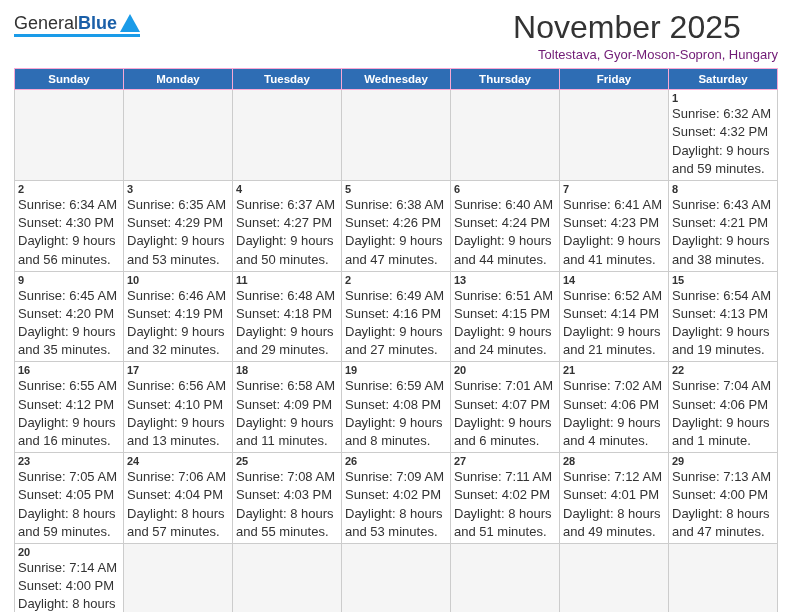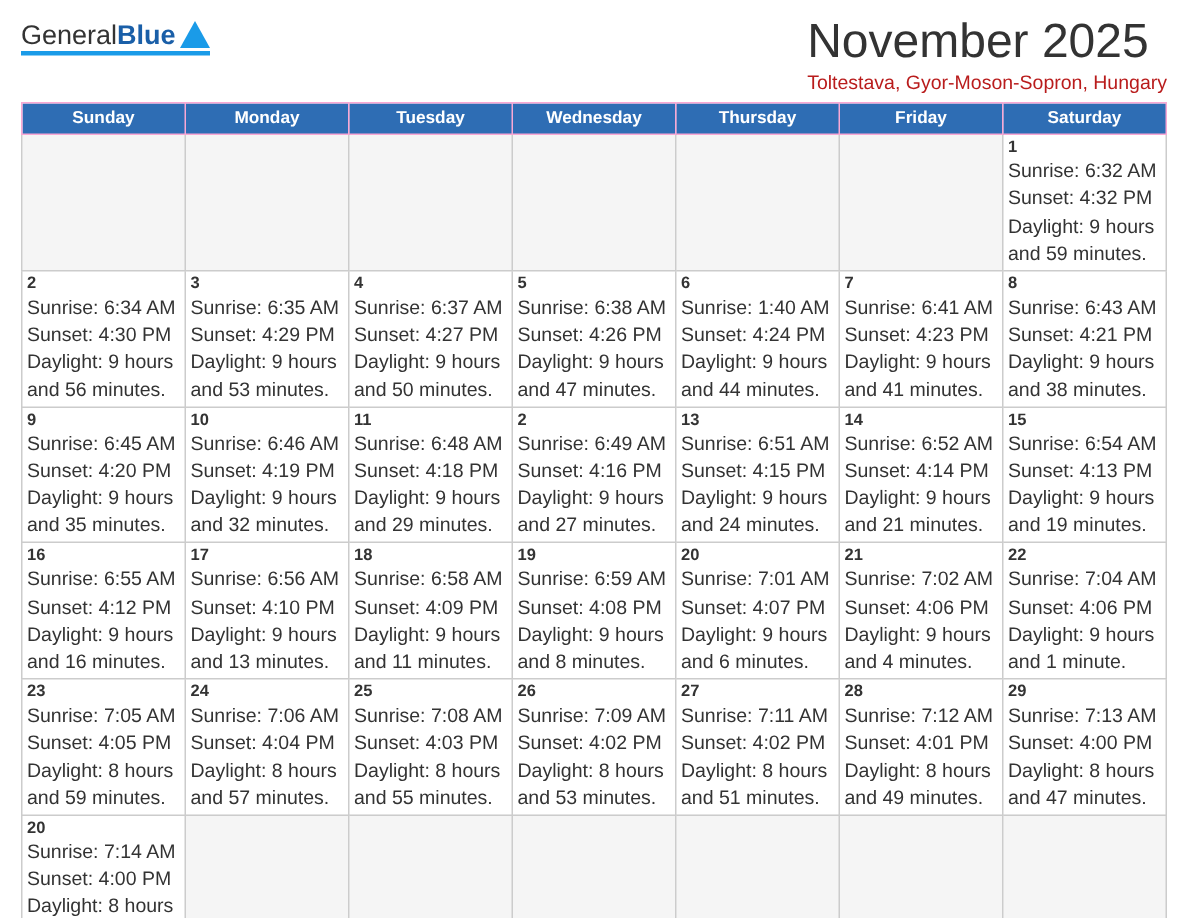--- a/index.html
+++ b/index.html
@@ -53,22 +53,23 @@
     }
     .title-section { }
     .month-title {
       font-size: 32px;
       color: #333;
       font-weight: normal;
       line-height: 1.1;
     }
     .subtitle {
       font-size: 13px;
-      color: #b91c1c;
+      color: #701a75;
       margin-top: 2px;
+      margin-left: 25px;
     }
     .calendar {
       width: 100%;
       border-collapse: collapse;
       table-layout: fixed;
     }
     .calendar th {
       background: #2e6db4;
       color: #fff;
       font-size: 11.5px;
@@ -170,21 +171,21 @@
           </td>
           <td>
             <div class="day-number">5</div>
             <div class="day-info">Sunrise: 6:38 AM
 Sunset: 4:26 PM
 Daylight: 9 hours
 and 47 minutes.</div>
           </td>
           <td>
             <div class="day-number">6</div>
-            <div class="day-info">Sunrise: 1:40 AM
+            <div class="day-info">Sunrise: 6:40 AM
 Sunset: 4:24 PM
 Daylight: 9 hours
 and 44 minutes.</div>
           </td>
           <td>
             <div class="day-number">7</div>
             <div class="day-info">Sunrise: 6:41 AM
 Sunset: 4:23 PM
 Daylight: 9 hours
 and 41 minutes.</div>

